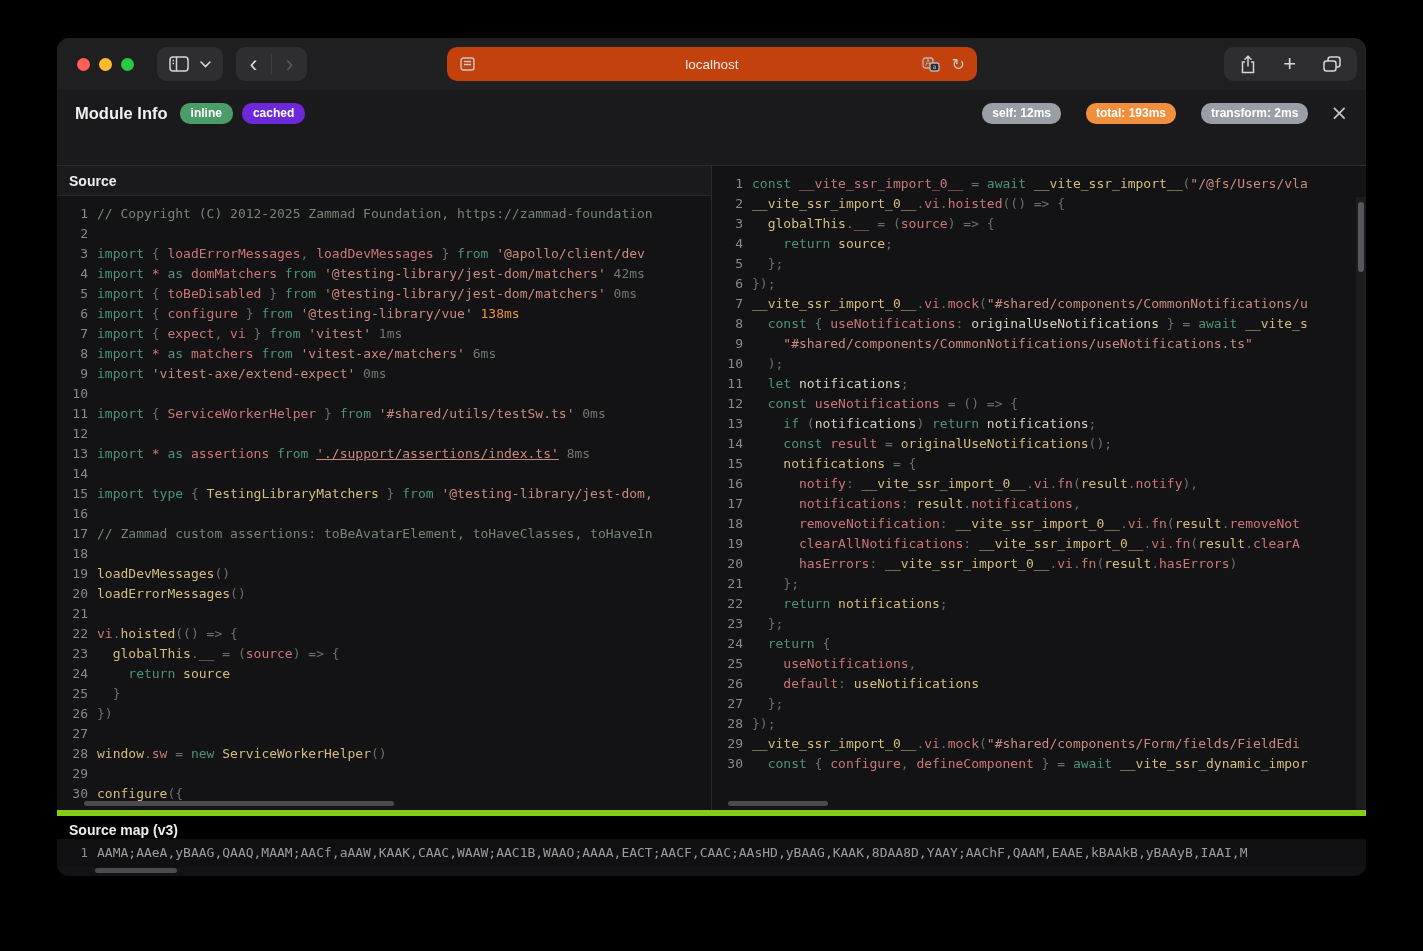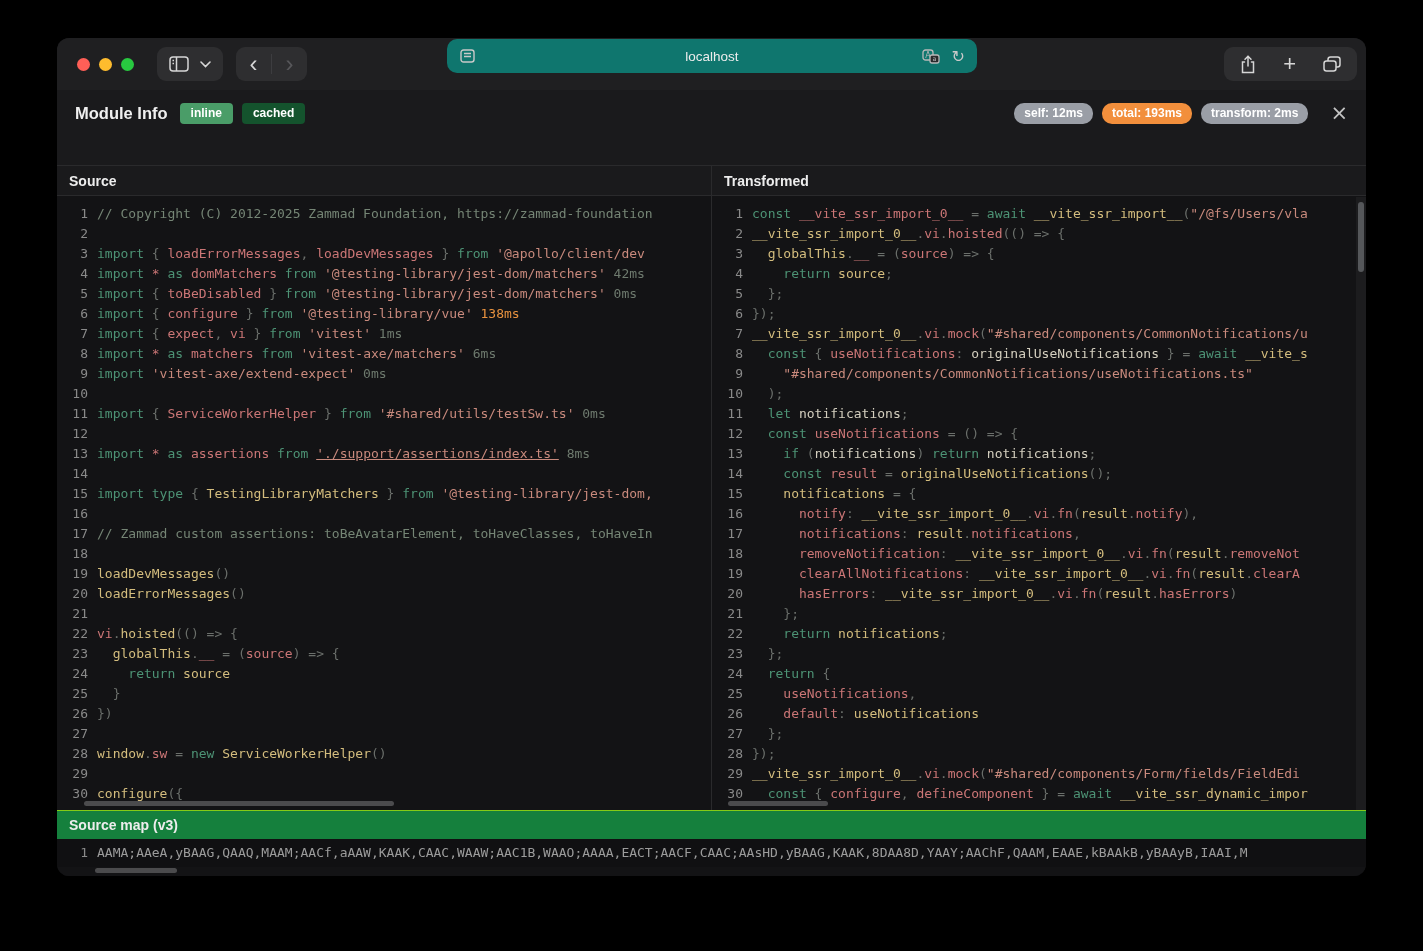--- a/index.html
+++ b/index.html
@@ -10,38 +10,38 @@
   .toolbar{height:52px;background:#1f1f21;display:flex;align-items:center;position:relative;}
   .lights{display:flex;gap:9px;margin-left:20px;}
   .light{width:13px;height:13px;border-radius:50%;}
   .pill{background:#2e2e30;border-radius:9px;height:34px;display:flex;align-items:center;}
   .pill-sidebar{margin-left:23px;padding:0 12px;gap:11px;}
   .pill-nav{margin-left:13px;}
   .navbtn{width:35px;height:34px;display:flex;align-items:center;justify-content:center;
     font-size:24px;line-height:1;color:#d6d6d6;cursor:default;}
   .navbtn.fwd{color:#57575a;}
   .nav-sep{width:1px;height:20px;background:#3d3d40;}
-  .urlbar{position:absolute;left:390px;top:1px;width:530px;height:34px;background:#0f766e;
+  .urlbar{position:absolute;left:390px;top:9px;width:530px;height:34px;background:#c2410c;
     border-radius:10px;display:flex;align-items:center;}
   .url-text{position:absolute;left:0;right:0;text-align:center;color:#ececec;font-size:13.5px;}
   .url-left{position:absolute;left:13px;display:flex;align-items:center;}
   .url-right{position:absolute;right:12px;display:flex;align-items:center;gap:12px;}
   .glyph{font-family:"DejaVu Sans",sans-serif;color:#c9c9c9;}
   .pill-actions{position:absolute;right:9px;top:9px;padding:0 16px;gap:27px;}
   .actbtn{display:flex;align-items:center;justify-content:center;height:34px;}
   .plus{font-size:22px;color:#d6d6d6;font-weight:300;}
   
   .module-header{height:76px;background:#1a1a1c;border-bottom:1px solid #2a2a2c;
     box-sizing:border-box;padding:13px 18px 0 18px;text-align:right;}
   .mh-row{display:flex;align-items:center;}
   .mh-title{color:#f0f0f0;font-size:16.5px;font-weight:700;margin-right:12px;}
   .badges{display:flex;gap:9px;align-items:center;}
-  .badge{color:#fff;font-size:12px;font-weight:600;padding:3px 11px;border-radius:4px;line-height:1.2;}
+  .badge{color:#fff;font-size:12px;font-weight:600;padding:3px 11px;border-radius:10px;line-height:1.2;}
   .mh-spacer{flex:1;}
-  .timings{display:flex;gap:9px;align-items:center;}
+  .timings{display:flex;gap:25px;align-items:center;}
   .timing{color:#fff;font-size:12px;font-weight:700;padding:3px 10px;border-radius:10px;line-height:1.2;}
   .closebtn{margin-left:22px;color:#c3c3c3;font-size:21px;line-height:1;cursor:default;
     font-family:"DejaVu Sans",sans-serif;}
   .mh-path{margin-top:8px;font-family:"DejaVu Sans Mono",monospace;font-size:13px;color:#9b9b9b;
     white-space:nowrap;overflow:hidden;}
   
   .panels{display:flex;height:644px;}
   .panel{flex:1;min-width:0;display:flex;flex-direction:column;background:#131315;position:relative;}
   .panel-left{border-right:1px solid #2a2a2c;}
   .panel-header{height:30px;line-height:30px;box-sizing:border-box;padding:0 12px;background:#1a1a1c;
@@ -54,22 +54,22 @@
   .tok-k{color:#4d9375;} .tok-v{color:#cb7676;} .tok-s{color:#c98a7d;}
   .tok-u{color:#c98a7d;text-decoration:underline;cursor:pointer;}
   .tok-f{color:#d4bd7e;} .tok-c{color:#758575;} .tok-p{color:#6b6f6b;}
   .tok-n{color:#d4cfbf;} .tok-d{color:#6e7a6e;} .tok-o{color:#e8923f;} .tok-m{color:#9c9c9c;}
   .hthumb{position:absolute;height:5px;border-radius:3px;background:#4b4b4d;bottom:4px;}
   .hthumb-src{left:27px;width:310px;}
   .hthumb-trf{left:16px;width:100px;}
   .vtrack{position:absolute;right:0;top:31px;bottom:0;width:10px;background:#1c1c1e;}
   .vthumb{position:absolute;right:2px;top:5px;width:6px;height:70px;border-radius:3px;background:#55575a;}
   
-  .sm-header{height:29px;line-height:28px;box-sizing:border-box;padding:0 12px;background:#15803d;
-    border-top:1px solid #84cc16;color:#ededed;font-size:14px;font-weight:700;}
+  .sm-header{height:29px;line-height:28px;box-sizing:border-box;padding:0 12px;background:#000000;
+    border-top:6px solid #84cc16;color:#ededed;font-size:14px;font-weight:700;}
   .sm-row{height:28px;background:#101012;overflow:hidden;font-family:"DejaVu Sans Mono",monospace;font-size:13px;}
   .sm-row .line{height:28px;line-height:28px;}
   .sm-foot{height:9px;position:relative;background:#131315;}
   .sm-thumb{position:absolute;left:38px;top:1px;width:82px;height:5px;border-radius:3px;background:#4b4b4d;}
   svg{display:block;}
 </style>
 </head>
 <body>
 
 <div class="window">
@@ -141,21 +141,21 @@
         </svg>
       </span>
     </div>
   </div>
 
   <div class="module-header">
     <div class="mh-row">
       <span class="mh-title">Module Info</span>
       <span class="badges">
           <span class="badge" style="background: rgb(74, 157, 104);">inline</span>
-          <span class="badge" style="background: #14532d;">cached</span>
+          <span class="badge" style="background: #6d28d9;">cached</span>
         </span>
       <span class="mh-spacer"></span>
       <span class="timings">
           <span class="timing" style="background: rgb(154, 158, 166);">self: 12ms</span>
           <span class="timing" style="background: rgb(242, 143, 60);">total: 193ms</span>
           <span class="timing" style="background: rgb(154, 158, 166);">transform: 2ms</span>
         </span>
       <span class="closebtn">×</span>
     </div>
   </div>
@@ -281,21 +281,20 @@
             <span class="lc"></span>
           </div>
           <div class="line">
             <span class="ln">30</span>
             <span class="lc"><span class="tok-f">configure</span><span class="tok-p">({</span></span>
           </div>
         </div>
       <div class="hthumb hthumb-src"></div>
     </div>
     <div class="panel">
-      <div class="panel-header">Transformed</div>
       <div class="code">
           <div class="line">
             <span class="ln">1</span>
             <span class="lc"><span class="tok-k">const</span><span class="tok-n"> </span><span class="tok-v">__vite_ssr_import_0__</span><span class="tok-p"> = </span><span class="tok-k">await</span><span class="tok-n"> </span><span class="tok-f">__vite_ssr_import__</span><span class="tok-p">(</span><span class="tok-s">"/@fs/Users/vla</span></span>
           </div>
           <div class="line">
             <span class="ln">2</span>
             <span class="lc"><span class="tok-f">__vite_ssr_import_0__</span><span class="tok-p">.</span><span class="tok-v">vi</span><span class="tok-p">.</span><span class="tok-v">hoisted</span><span class="tok-p">(() =&gt; {</span></span>
           </div>
           <div class="line">

